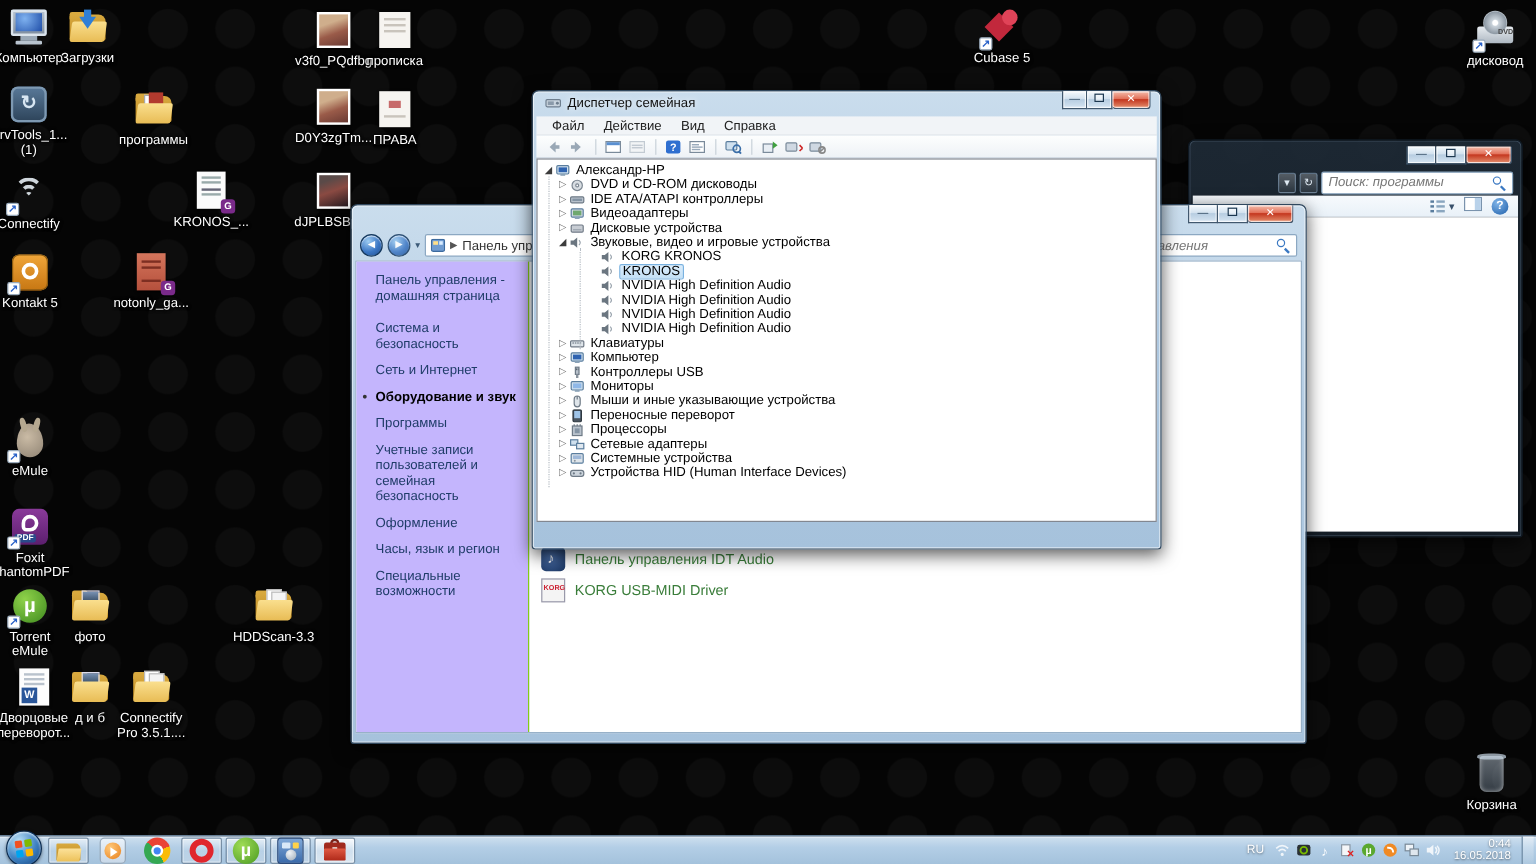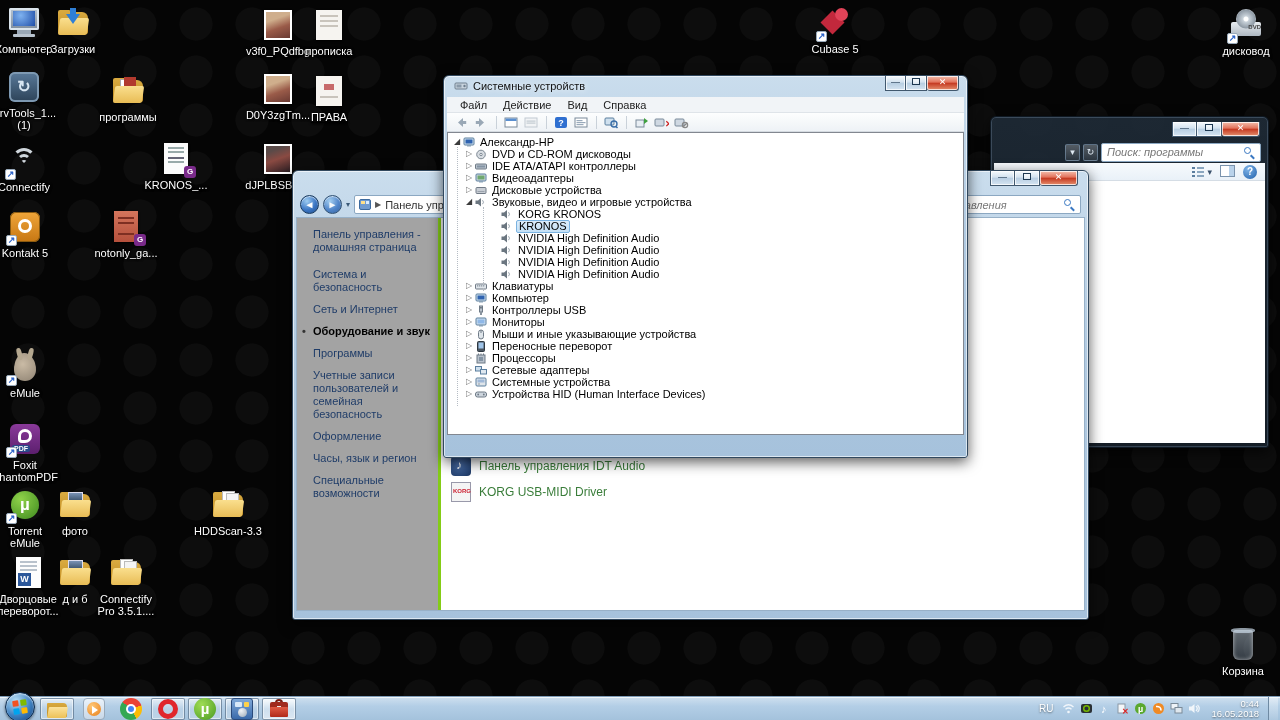--- a/index.html
+++ b/index.html
@@ -107,21 +107,21 @@
             color:#fff; font-size:10px; line-height:17px; text-align:center; box-shadow:inset 0 1px 1px rgba(255,255,255,.7); }
   .navbtn.dim { opacity:.85; }
   .addrfield { flex:1; height:19px; background:#fff; border:1px solid #8ca8c2; border-radius:2px; display:flex; align-items:center; padding:0 4px; gap:4px; color:#333; }
   .addrfield .crumbicon { width:12px; height:11px; flex:none; }
   .searchfield { width:222px; height:19px; background:#fff; border:1px solid #8ca8c2; border-radius:2px; display:flex; align-items:center; padding:0 5px; color:#777; font-style:italic; }
   .searchfield .sftext { flex:1; overflow:hidden; white-space:nowrap; }
   .mag { width:11px; height:11px; position:relative; flex:none; }
   .mag i { position:absolute; left:0; top:0; width:7px; height:7px; border:1.6px solid #3a78c2; border-radius:50%; display:block; }
   .mag b { position:absolute; right:0; bottom:0; width:5px; height:1.8px; background:#3a78c2; transform:rotate(45deg); display:block; }
   #cpl .body { position:absolute; left:3px; right:3px; top:46px; bottom:8px; background:#fff; border:1px solid #98b1c8; display:flex; }
-  #cpl .sidebar { width:144px; background:#a3a3a3; border-right:3px solid #84cc16; padding:10px 8px 0 16px; }
+  #cpl .sidebar { width:144px; background:#c4b5fd; border-right:1px solid #84cc16; padding:10px 8px 0 16px; }
   .sbitem { color:#1f3c68; margin-bottom:9px; line-height:13px; }
   .sbitem.home { margin-bottom:14px; }
   .sbitem.active { font-weight:bold; color:#000; position:relative; }
   .sbitem.active::before { content:"•"; position:absolute; left:-11px; top:0; color:#333; font-weight:bold; }
   #cpl .main { position:relative; flex:1; }
   .cpllink { position:absolute; display:flex; align-items:center; gap:8px; color:#3a7d3a; font-size:12px; }
   .cpllink .lnkicon { width:20px; height:20px; flex:none; position:relative; }
   .lnkicon.note { background:radial-gradient(circle at 40% 40%,#4a6ea8,#18335e); border-radius:4px; }
   .lnkicon.note::after { content:"♪"; position:absolute; left:5px; top:2px; color:#fff; font-size:12px; }
   .lnkicon.korg { background:#f4f4f4; border:1px solid #99a; }
@@ -513,21 +513,21 @@
   </div>
 </div>
 
 <div class="win glass" id="devmgr">
   <div class="title">
     <svg width="14" height="12" viewBox="0 0 14 12">
         <rect x="1" y="3" width="12" height="6" rx="1" fill="#c9d4de" stroke="#6e7e8e"></rect>
         <rect x="2.5" y="4.5" width="5" height="3" fill="#8a9aaa"></rect>
         <circle cx="10.5" cy="6" r="1.2" fill="#6e7e8e"></circle>
       </svg>
-    <span>Системные устройств</span>
+    <span>Диспетчер семейная</span>
   </div>
   <div class="wbtns" style="top:0; right:8px;">
     <span class="wb" style="width:21px">—</span>
     <span class="wb" style="width:21px"><span class="maxg"></span></span>
     <span class="wb close" style="width:32px">✕</span>
   </div>
   <div class="menubar" id="devmgr-menus">
       <span>Файл</span>
       <span>Действие</span>
       <span>Вид</span>

